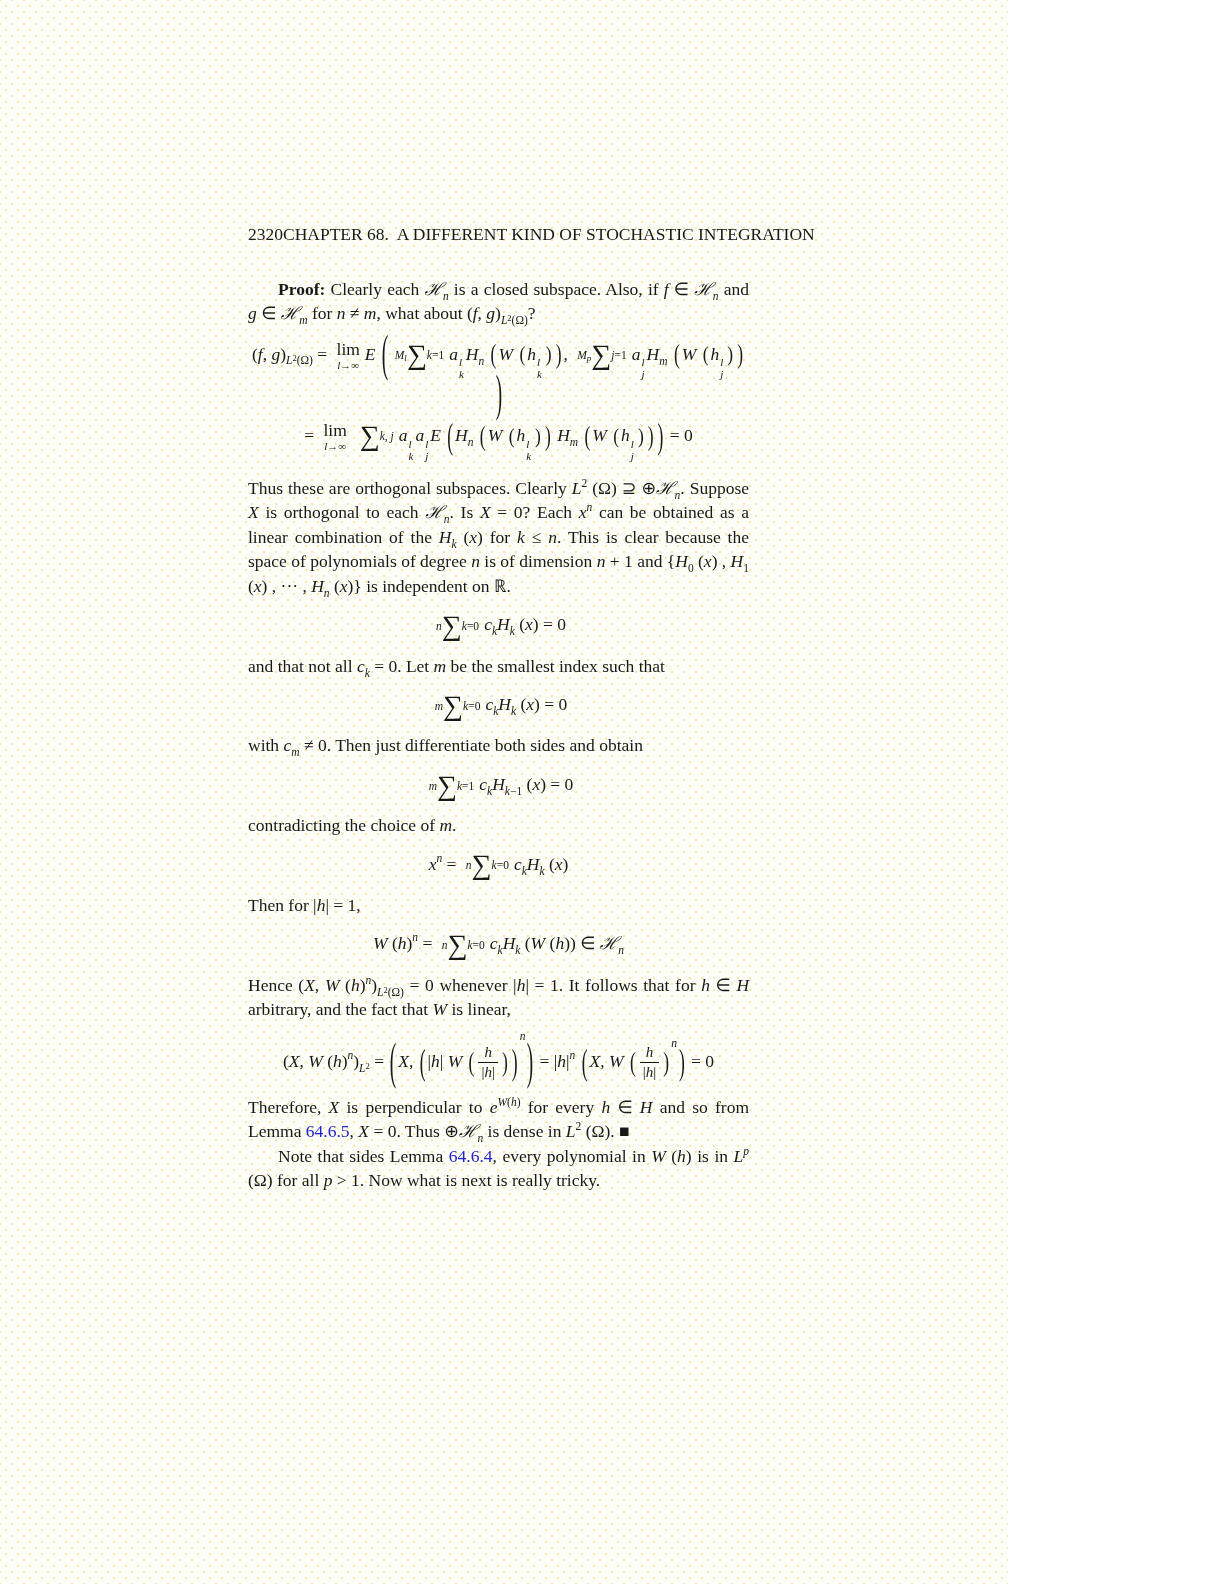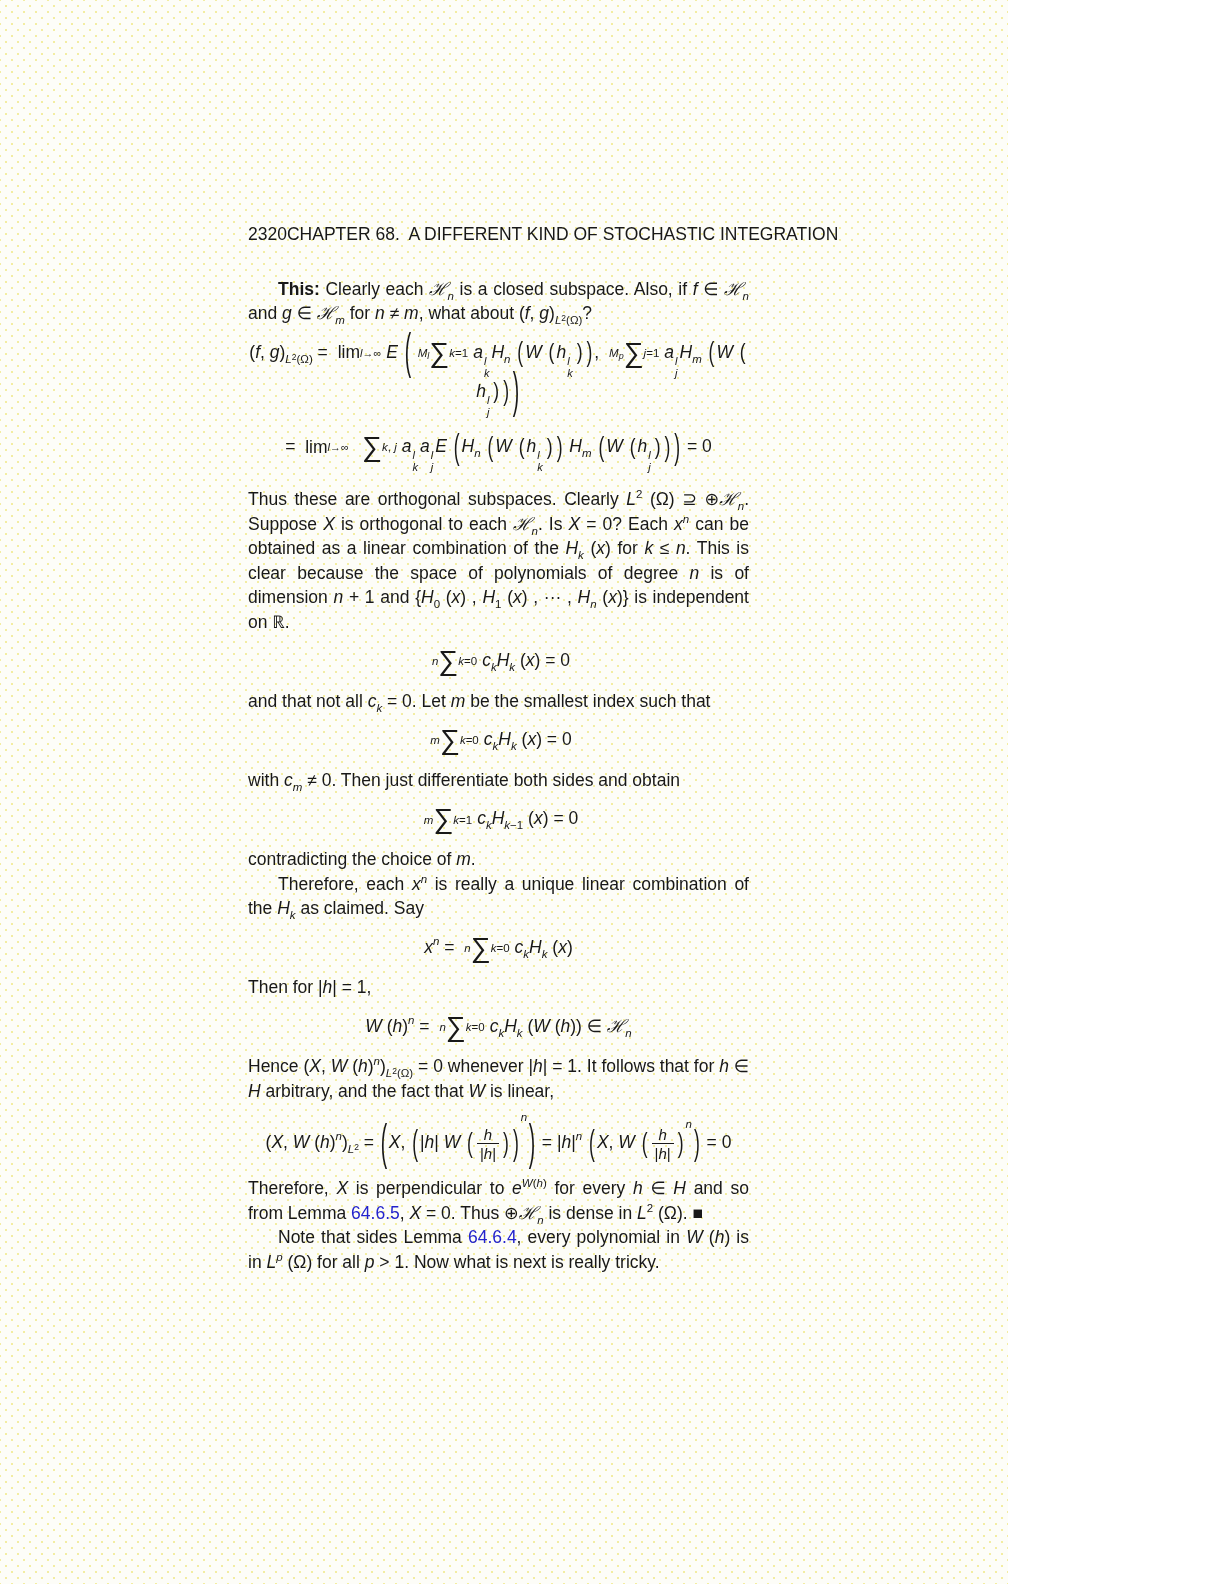--- a/index.html
+++ b/index.html
@@ -11,21 +11,21 @@
     box-sizing:border-box;
     width:1008px;min-height:1584px;
     background-color:var(--bg);
     background-image:
       radial-gradient(circle, var(--dot) 0.9px, rgba(255,255,255,0) 1.2px),
       radial-gradient(circle, var(--dot) 0.9px, rgba(255,255,255,0) 1.2px);
     background-size:12px 12px;
     background-position:0 0, 6px 6px;
     padding:222px 259px 40px 248px;
     color:var(--ink);
-    font-family:Liberation Sans, sans-serif;
+    font-family:Liberation Serif, serif;
     font-size:17.5px;
     line-height:24.5px;
   }
   .hdr{display:flex;justify-content:space-between;align-items:baseline;margin-bottom:30px;}
   .hdr .title{white-space:pre;}
   p{margin:0;text-align:justify;}
   .ind{text-indent:30px;}
   b{font-weight:bold;}
   i{font-style:italic;}
   a.lem{color:var(--link);text-decoration:none;cursor:pointer;}
@@ -37,21 +37,21 @@
   .sb sup{font-size:8.5px;vertical-align:3px;}
   .sp{font-size:11.5px;vertical-align:8px;line-height:0;}
   .s2{font-size:11.5px;line-height:0;}
   .tb{font-size:9px;vertical-align:-2px;line-height:0;}
   .ss{display:inline-flex;flex-direction:column;align-items:flex-start;
       font-size:11px;line-height:1.1;vertical-align:-7px;margin:0 2px 0 1px;}
   .sum{display:inline-flex;flex-direction:row;align-items:center;
        vertical-align:middle;margin:0 5px;line-height:1;}
   .sum .sl{font-size:11.5px;line-height:1.25;}
   .sum .sg{font-size:28px;line-height:0.95;}
-  .lim{display:inline-flex;flex-direction:row;align-items:center;
+  .lim{display:inline-flex;flex-direction:column;align-items:center;
        vertical-align:middle;margin:0 5px;line-height:1.1;}
   .lim .ll{font-size:11px;}
   .frac{display:inline-flex;flex-direction:column;align-items:center;
         vertical-align:middle;line-height:1.15;font-size:15px;margin:0 2px;}
   .frac .fd{border-top:1.2px solid var(--ink);padding:1px 3px 0;}
   .bp{display:inline-block;vertical-align:middle;margin:0 2px;line-height:1;}
   .b1{transform:scaleY(1.22);}
   .b2{transform:scaleY(1.55);}
   .b3{transform:scaleY(2.05);}
   .b4{transform:scaleY(2.85) scaleX(1.1);}
@@ -61,21 +61,21 @@
 </head>
 <body>
 
 <div class="page">
 
   <div class="hdr">
     <span>2320</span>
     <span class="title">CHAPTER 68.  A DIFFERENT KIND OF STOCHASTIC INTEGRATION</span>
   </div>
 
-  <p class="ind"><b>This:</b><span> Clearly each <i>ℋ</i><span class="sb"><i>n</i></span> is a closed subspace.  Also, if <i>f</i> ∈ <i>ℋ</i><span class="sb"><i>n</i></span> and <i>g</i> ∈ <i>ℋ</i><span class="sb"><i>m</i></span> for <i>n</i> ≠ <i>m</i>, what about (<i>f</i>, <i>g</i>)<span class="sb"><i>L</i><sup>2</sup>(Ω)</span>?</span></p>
+  <p class="ind"><b>Proof:</b><span> Clearly each <i>ℋ</i><span class="sb"><i>n</i></span> is a closed subspace.  Also, if <i>f</i> ∈ <i>ℋ</i><span class="sb"><i>n</i></span> and <i>g</i> ∈ <i>ℋ</i><span class="sb"><i>m</i></span> for <i>n</i> ≠ <i>m</i>, what about (<i>f</i>, <i>g</i>)<span class="sb"><i>L</i><sup>2</sup>(Ω)</span>?</span></p>
 
   <div class="disp">
     <div class="eqline">(<i>f</i>, <i>g</i>)<span class="sb"><i>L</i><sup>2</sup>(Ω)</span> = <span class="lim">
           <span>lim</span>
           <span class="ll"><i>l</i>→∞</span>
         </span><i>E</i> <span class="bp b4">(</span><span class="sum">
           <span class="sl"><i>M</i><span class="tb"><i>l</i></span></span>
           <span class="sg">∑</span>
           <span class="sl"><i>k</i>=1</span>
         </span><i>a</i><span class="ss">
@@ -135,21 +135,20 @@
 
   <p>with <i>c</i><span class="sb"><i>m</i></span> ≠ 0. Then just differentiate both sides and obtain</p>
 
   <div class="disp"><span class="sum">
         <span class="sl"><i>m</i></span>
         <span class="sg">∑</span>
         <span class="sl"><i>k</i>=1</span>
       </span><i>c</i><span class="sb"><i>k</i></span><i>H</i><span class="sb"><i>k</i>−1</span> (<i>x</i>) = 0</div>
 
   <p>contradicting the choice of <i>m</i>.</p>
-  <p class="ind">Therefore, each <i>x</i><sup class="s2"><i>n</i></sup> is really a unique linear combination of the <i>H</i><span class="sb"><i>k</i></span> as claimed. Say</p>
 
   <div class="disp"><i>x</i><span class="sp"><i>n</i></span> = <span class="sum">
         <span class="sl"><i>n</i></span>
         <span class="sg">∑</span>
         <span class="sl"><i>k</i>=0</span>
       </span><i>c</i><span class="sb"><i>k</i></span><i>H</i><span class="sb"><i>k</i></span> (<i>x</i>)</div>
 
   <p>Then for |<i>h</i>| = 1,</p>
 
   <div class="disp"><i>W</i> (<i>h</i>)<span class="sp"><i>n</i></span> = <span class="sum">

